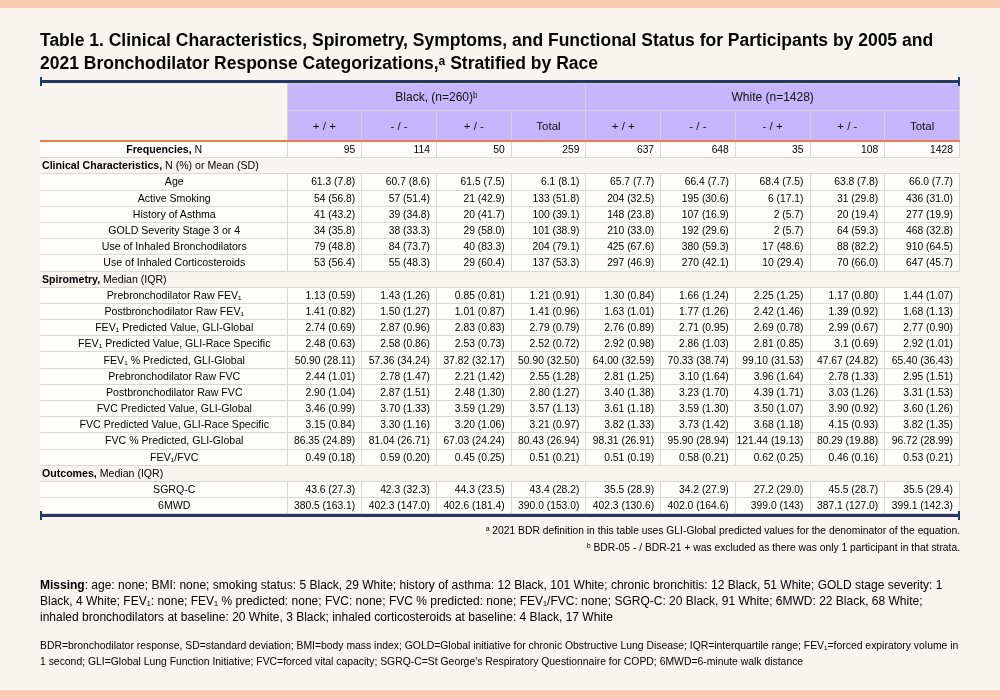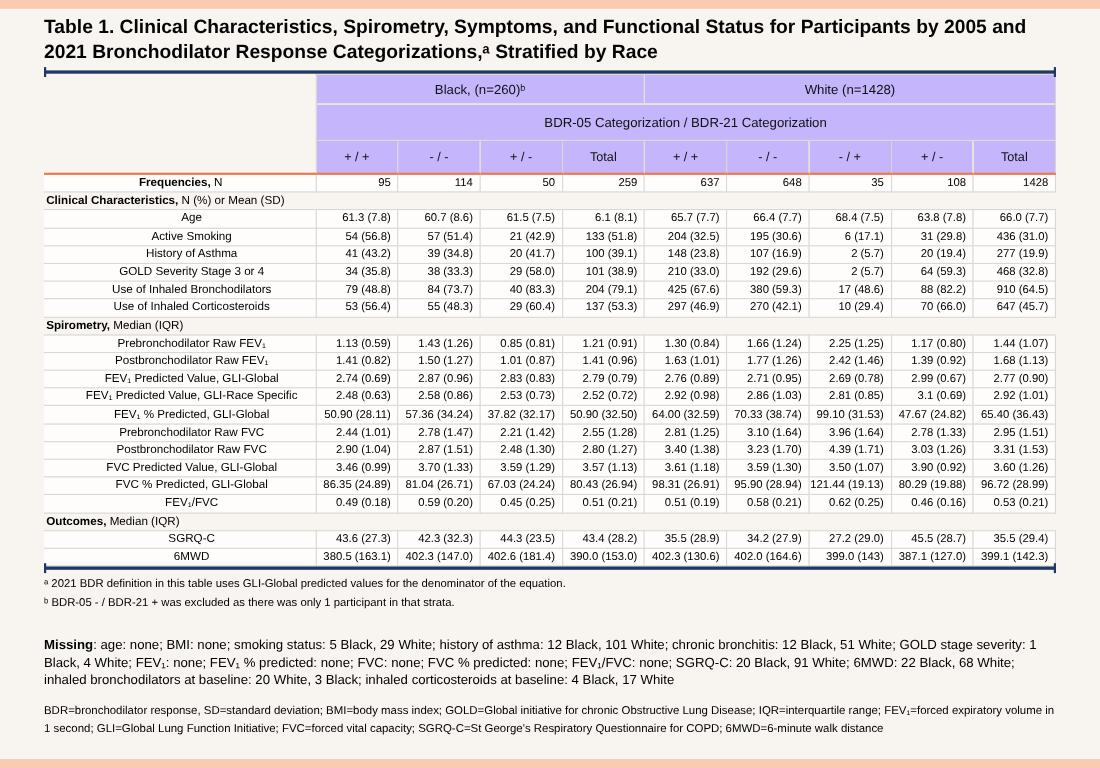--- a/index.html
+++ b/index.html
@@ -4,21 +4,21 @@
 <style>
   html,body{margin:0;padding:0;}
   .page{
     position:relative; width:1000px; height:698px; overflow:hidden;
     background:#f8f4f0; color:#000;
     font-family:"Liberation Sans", sans-serif;
   }
   .accent-bar{position:absolute; left:0; width:1000px; height:8px; background:#f9cbb3;}
   .accent-bar.top{top:0;} .accent-bar.bottom{bottom:0;}
   .title{
-    margin:0; padding:13px 40px 5px 40px; width:920px;
+    margin:0; padding:29px 40px 5px 40px; width:920px;
     font-size:17.5px; line-height:23px; font-weight:bold; color:#050505;
   }
   .content{margin:0 40px; width:920px;}
   .navy-rule{position:relative; height:3px; background:#203963;}
   .navy-rule::before,.navy-rule::after{
     content:""; position:absolute; top:-3px; width:2px; height:9px; background:#203963;
   }
   .navy-rule::before{left:0;} .navy-rule::after{right:0;}
 
   table.tbl{border-collapse:collapse; table-layout:fixed; width:920px;}
@@ -44,21 +44,21 @@
   }
   tbody td.label-cell.indent{padding-left:22px;}
   tbody td.val{text-align:right; padding-right:6px;}
   tbody tr.section-row td{
     background:transparent; border-left:none; border-right:none;
     text-align:left; padding-left:2px; font-size:10.6px;margin-left:12px;
   }
   .b{font-weight:bold;}
 
   .footnotes{margin-top:6px;}
-  .footnote{margin:0 0 2px 0; font-size:10.3px; line-height:15px;}
+  .footnote{margin:0 0 2px 0; font-size:10.3px; line-height:15px;text-align:right;}
   .missing{margin:22px 16px 0 0; font-size:12px; line-height:16px; white-space:normal;}
   .abbrev{margin:13px 0 0 0; font-size:10.4px; line-height:16px; white-space:normal;}
 </style>
 </head>
 <body>
 
 <div class="page">
   <div class="accent-bar top"></div>
 
   <h1 class="title">Table 1. Clinical Characteristics, Spirometry, Symptoms, and Functional Status for Participants by 2005 and 2021 Bronchodilator Response Categorizations,ᵃ Stratified by Race</h1>
@@ -77,24 +77,20 @@
           <col>
           <col>
           <col>
           <col>
       </colgroup>
       <thead>
         <tr class="group-row">
           <td class="spacer"></td>
           <th colspan="4">Black, (n=260)ᵇ</th>
           <th colspan="5">White (n=1428)</th>
-        </tr>
-        <tr class="span-row">
-          <td class="spacer"></td>
-          <th colspan="9">BDR-05 Categorization / BDR-21 Categorization</th>
         </tr>
         <tr class="cols-row" id="cols-row">
           <td class="spacer"></td>
         <th>+ / +</th>
             <th>- / -</th>
             <th>+ / -</th>
             <th>Total</th>
             <th>+ / +</th>
             <th>- / -</th>
             <th>- / +</th>
@@ -283,20 +279,32 @@
             <td class="val">3.70 (1.33)</td>
             <td class="val">3.59 (1.29)</td>
             <td class="val">3.57 (1.13)</td>
             <td class="val">3.61 (1.18)</td>
             <td class="val">3.59 (1.30)</td>
             <td class="val">3.50 (1.07)</td>
             <td class="val">3.90 (0.92)</td>
             <td class="val">3.60 (1.26)</td>
           </tr>
           <tr class="data-row">
+            <td class="label-cell indent"><span>FVC Predicted Value, GLI-Race Specific</span></td>
+            <td class="val">3.15 (0.84)</td>
+            <td class="val">3.30 (1.16)</td>
+            <td class="val">3.20 (1.06)</td>
+            <td class="val">3.21 (0.97)</td>
+            <td class="val">3.82 (1.33)</td>
+            <td class="val">3.73 (1.42)</td>
+            <td class="val">3.68 (1.18)</td>
+            <td class="val">4.15 (0.93)</td>
+            <td class="val">3.82 (1.35)</td>
+          </tr>
+          <tr class="data-row">
             <td class="label-cell indent"><span>FVC % Predicted, GLI-Global</span></td>
             <td class="val">86.35 (24.89)</td>
             <td class="val">81.04 (26.71)</td>
             <td class="val">67.03 (24.24)</td>
             <td class="val">80.43 (26.94)</td>
             <td class="val">98.31 (26.91)</td>
             <td class="val">95.90 (28.94)</td>
             <td class="val">121.44 (19.13)</td>
             <td class="val">80.29 (19.88)</td>
             <td class="val">96.72 (28.99)</td>

